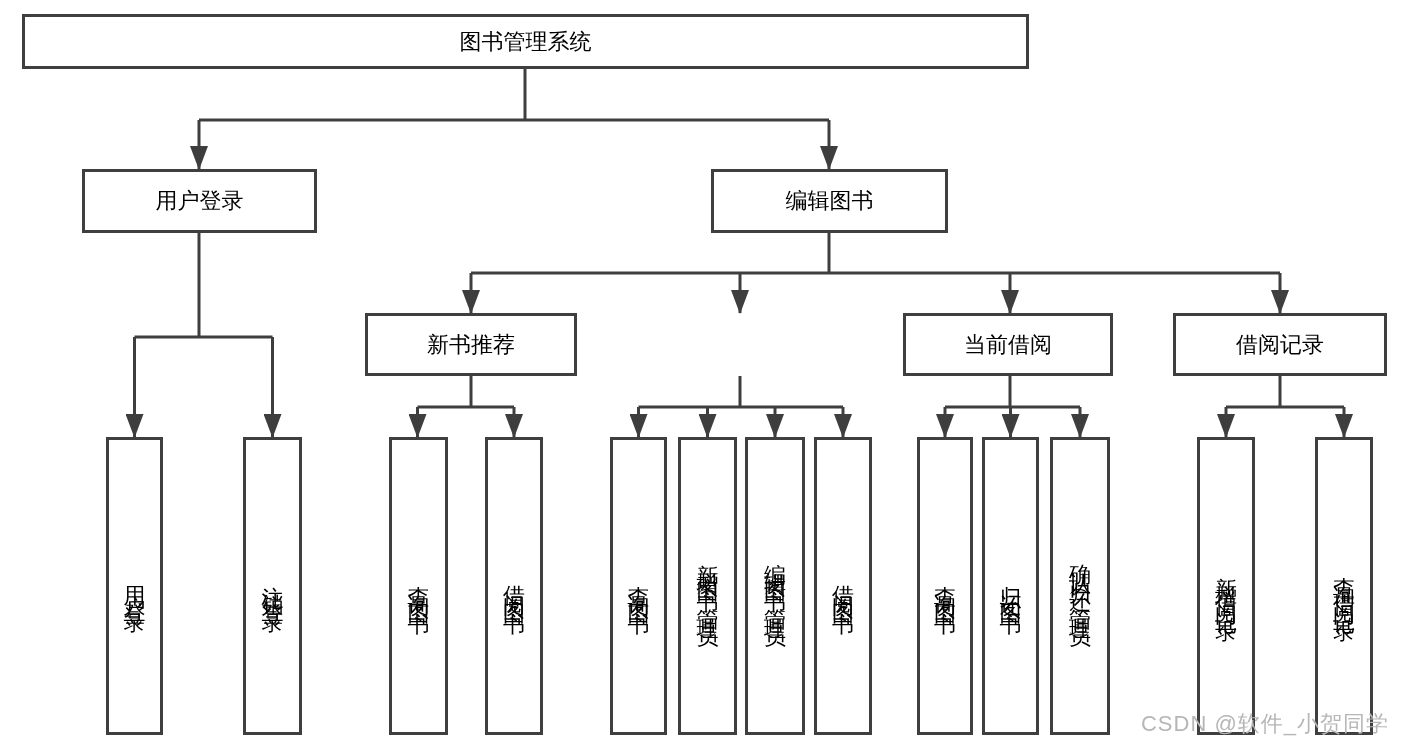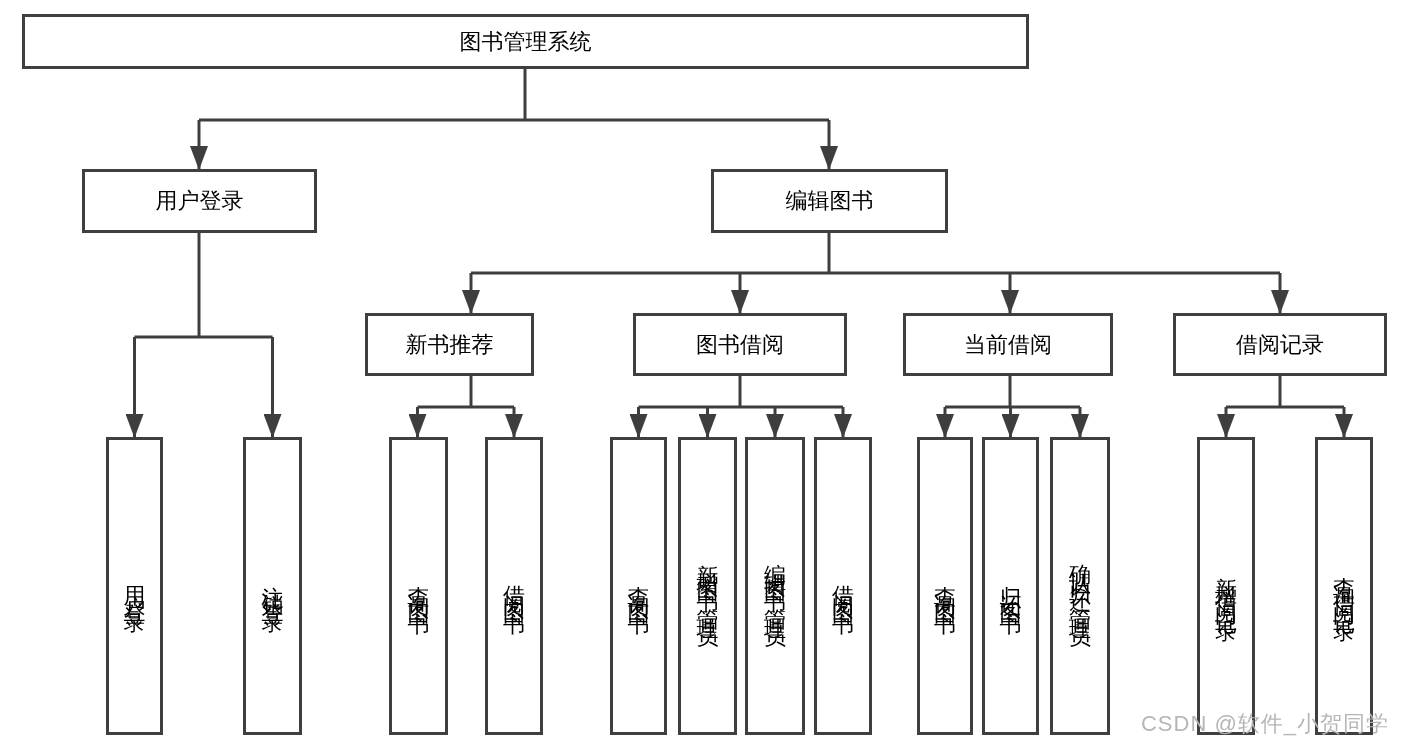--- a/index.html
+++ b/index.html
@@ -99,22 +99,21 @@
       <path d="M1226 407 V437" marker-end="url(#arw)"></path>
       <path d="M1344 407 V437" marker-end="url(#arw)"></path>
     </g>
   </svg>
 
   <div class="node" style="left:22px; top:14px; width:1007px; height:55px;">图书管理系统</div>
 
   <div class="node" style="left:82px; top:169px; width:235px; height:64px;">用户登录</div>
   <div class="node" style="left:711px; top:169px; width:237px; height:64px;">编辑图书</div>
 
-  <div class="node" style="left:365px; top:313px; width:169px; height:63px;">新书推荐</div>
-  <div class="node" style="left:633px; top:313px; width:214px; height:63px;">图书借阅</div>
+  <div class="node" style="left:365px; top:313px; width:212px; height:63px;">新书推荐</div>
   <div class="node" style="left:903px; top:313px; width:210px; height:63px;">当前借阅</div>
   <div class="node" style="left:1173px; top:313px; width:214px; height:63px;">借阅记录</div>
 
   <div class="node vertical" style="left:106px; top:437px; width:57px; height:298px;">用户登录</div>
   <div class="node vertical" style="left:243px; top:437px; width:59px; height:298px;">注销登录</div>
 
   <div class="node vertical" style="left:389px; top:437px; width:59px; height:298px;">查询图书</div>
   <div class="node vertical" style="left:485px; top:437px; width:58px; height:298px;">借阅图书</div>
 
   <div class="node vertical" style="left:610px; top:437px; width:57px; height:298px;">查询图书</div>

